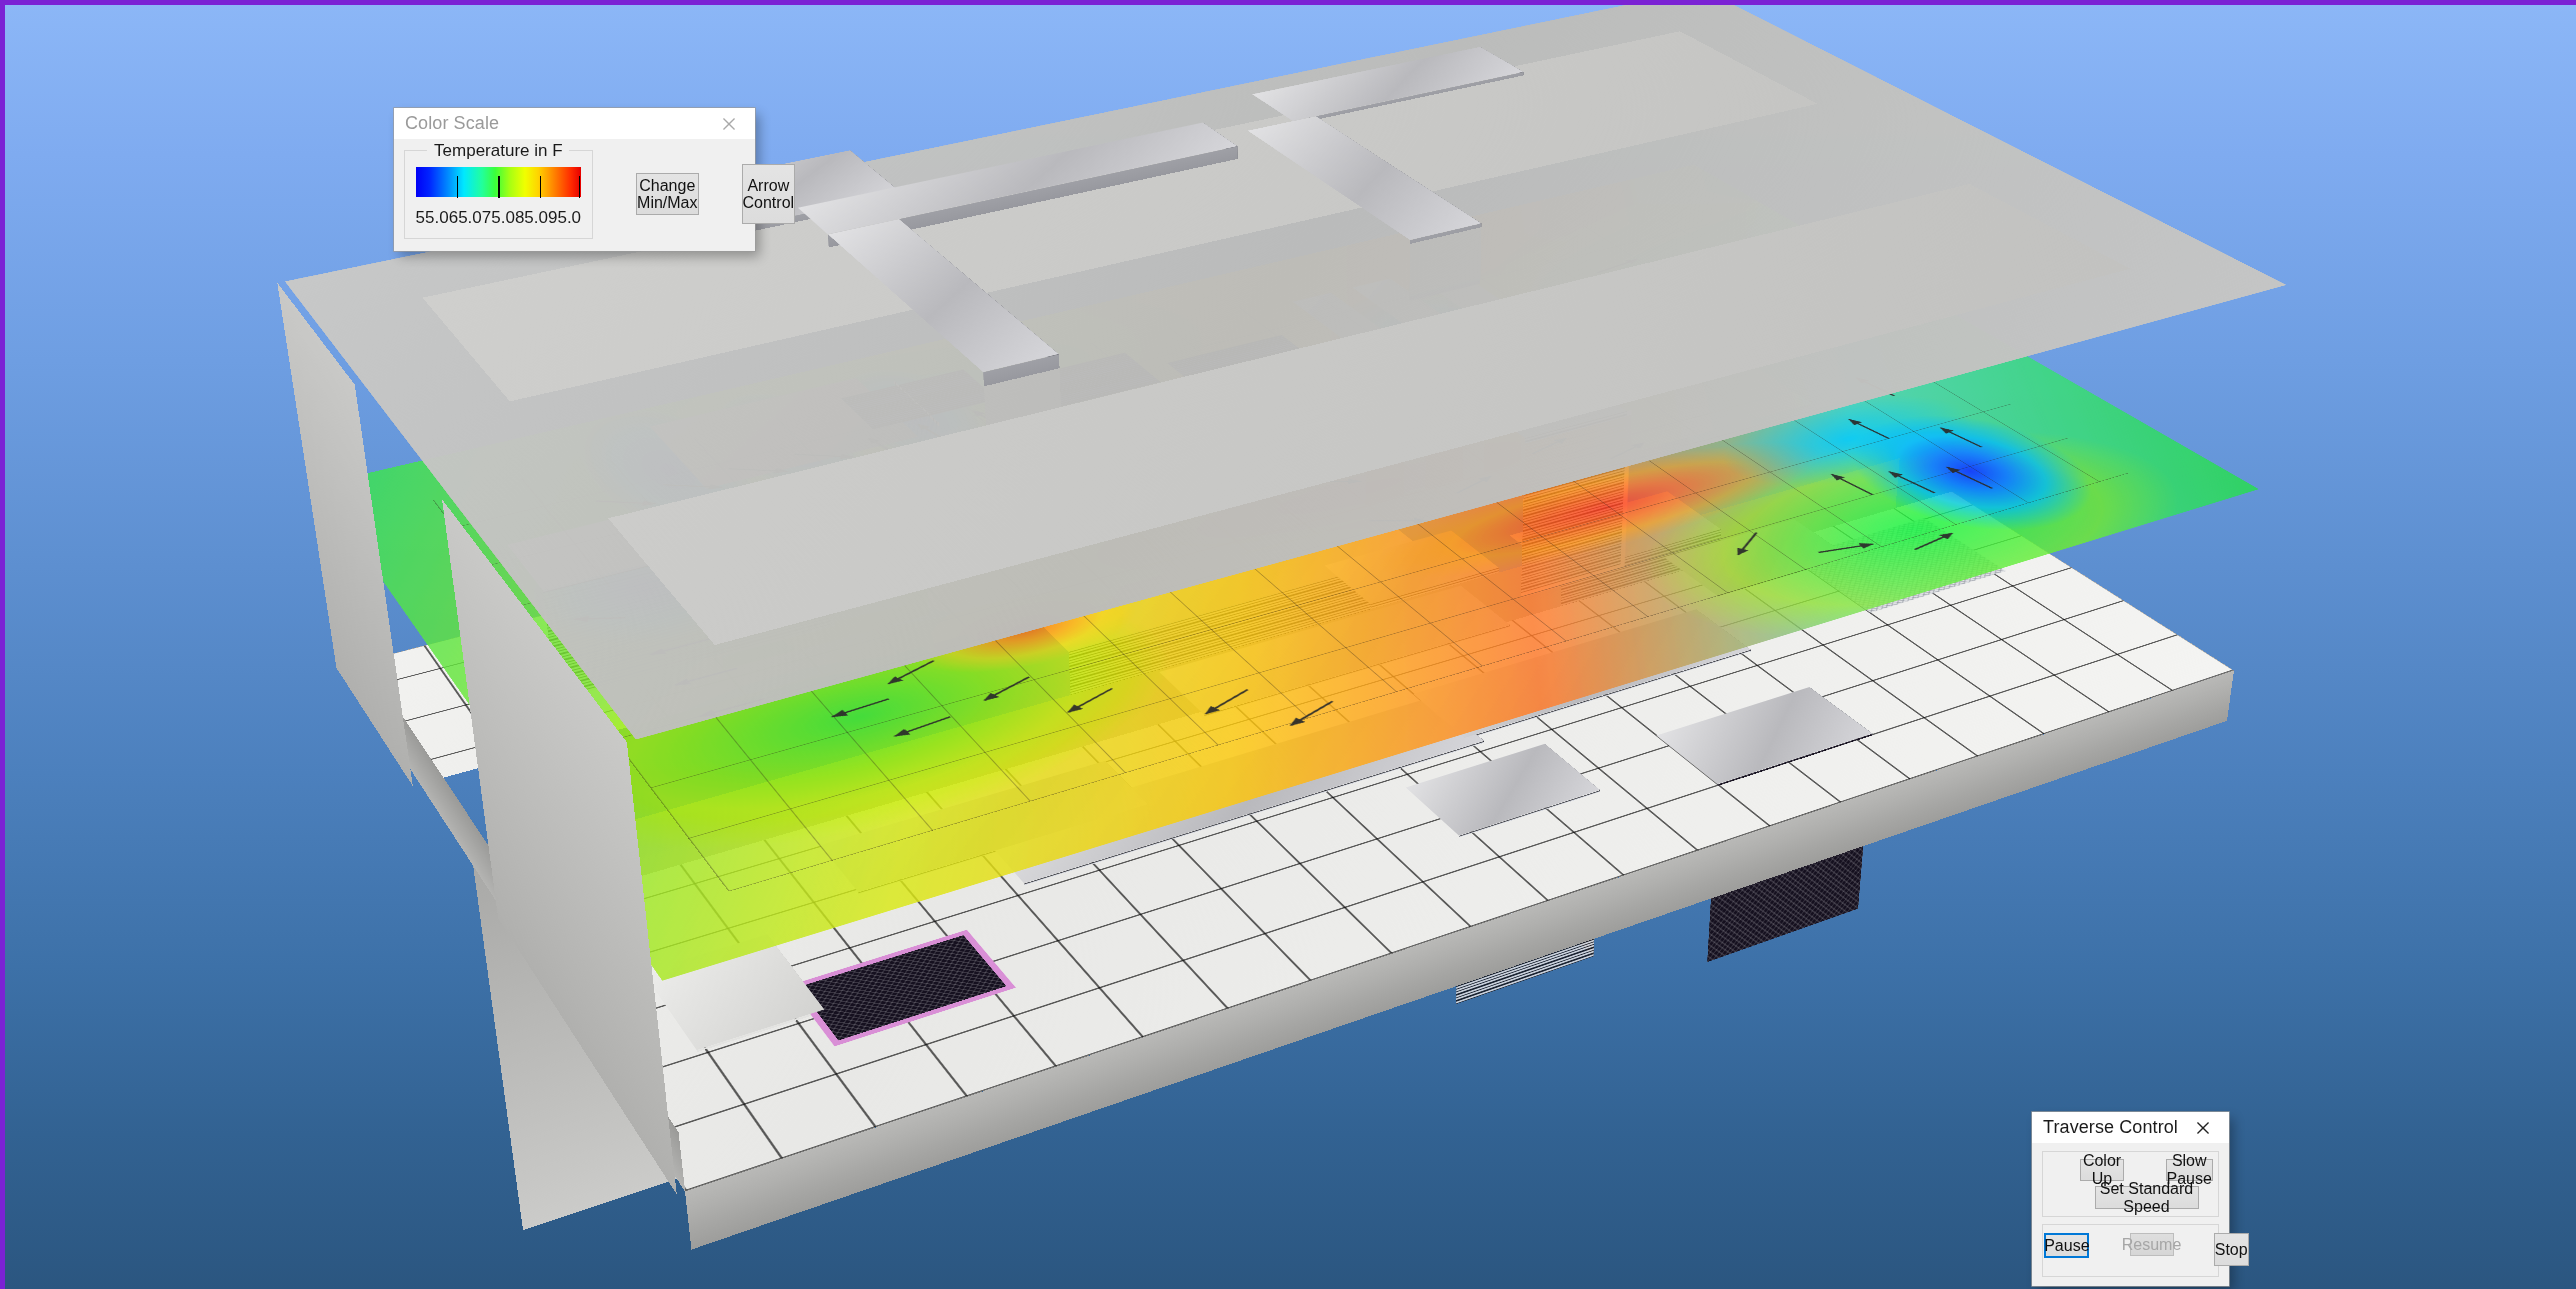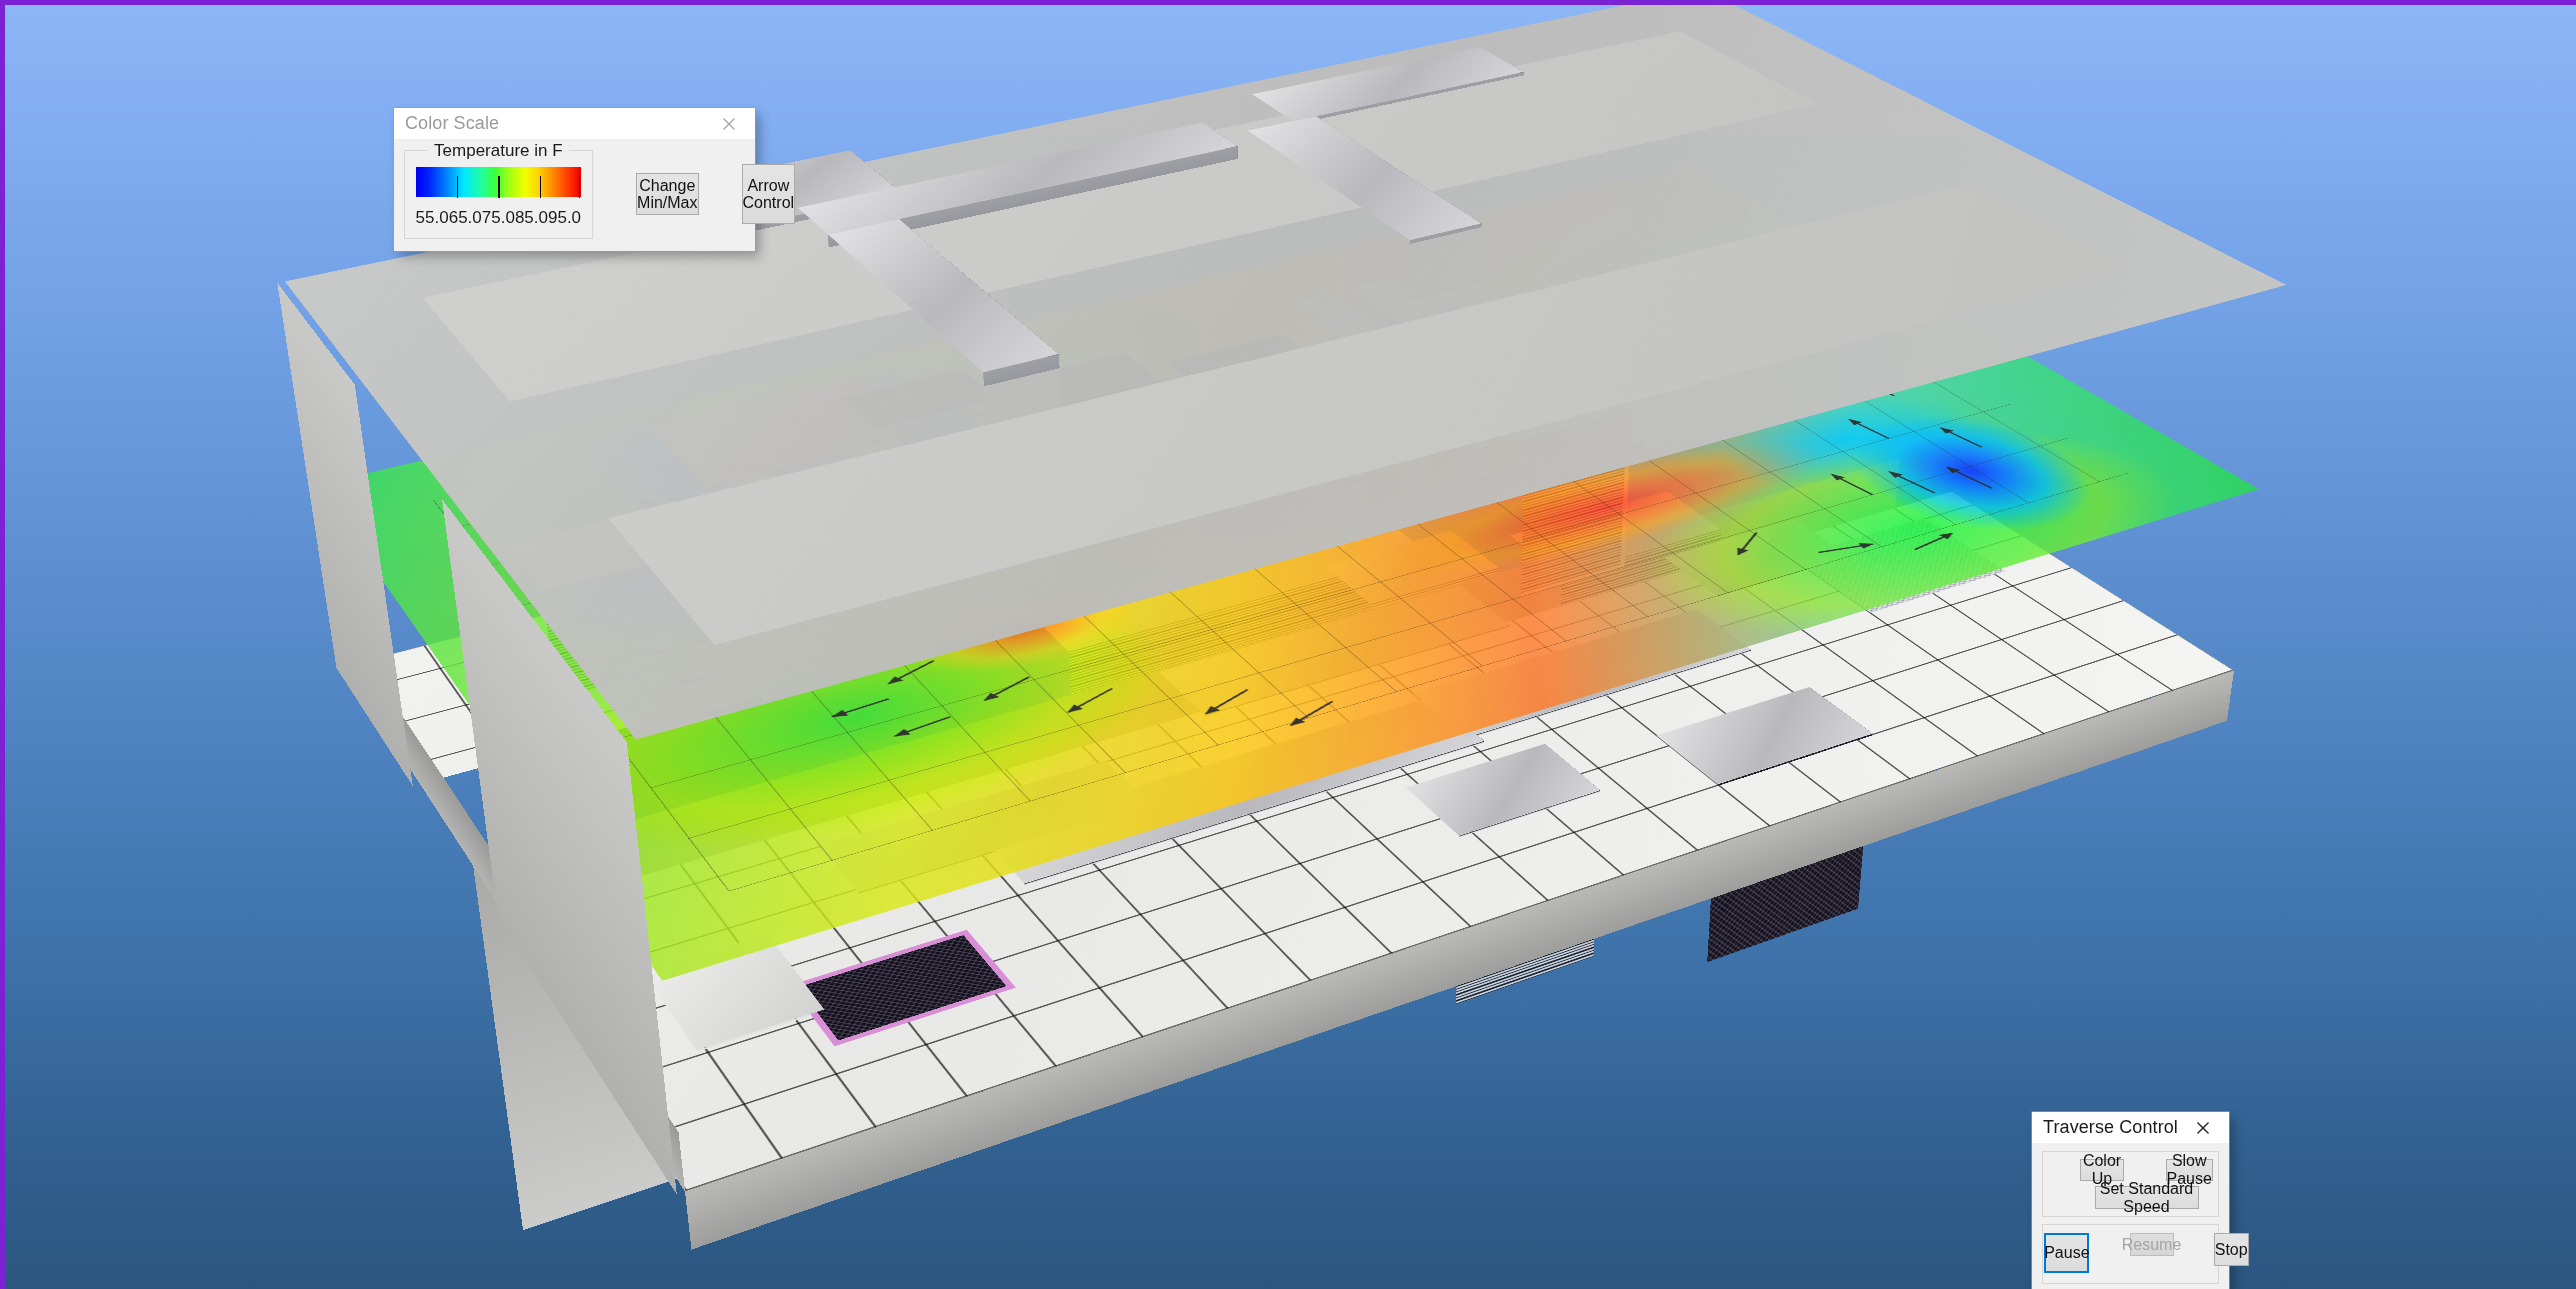--- a/index.html
+++ b/index.html
@@ -493,21 +493,21 @@
         </div>
         <div style="display:flex; justify-content:center; margin-top:4.8px;">
           <div class="btn" style="width:104px;height:22.5px;">
             <span>Set Standard Speed</span>
           </div>
         </div>
       </div>
 
       <div class="groupbox" style="padding:8.2px 5.5px 9.6px 5.5px; margin-top:7.5px;">
         <div style="display:flex; gap:8.2px; justify-content:center;">
-          <div class="btn focus" style="width:45px;height:40px;text-align:right;">
+          <div class="btn focus" style="width:45px;height:25px;text-align:right;">
             <span>Pause</span>
           </div>
           <div class="btn disabled" style="width:44px;height:22.5px;">
             <span>Resume</span>
           </div>
           <div class="btn" style="width:44px;height:33px;align-items:center;">
             <span>Stop</span>
           </div>
         </div>
       </div>

